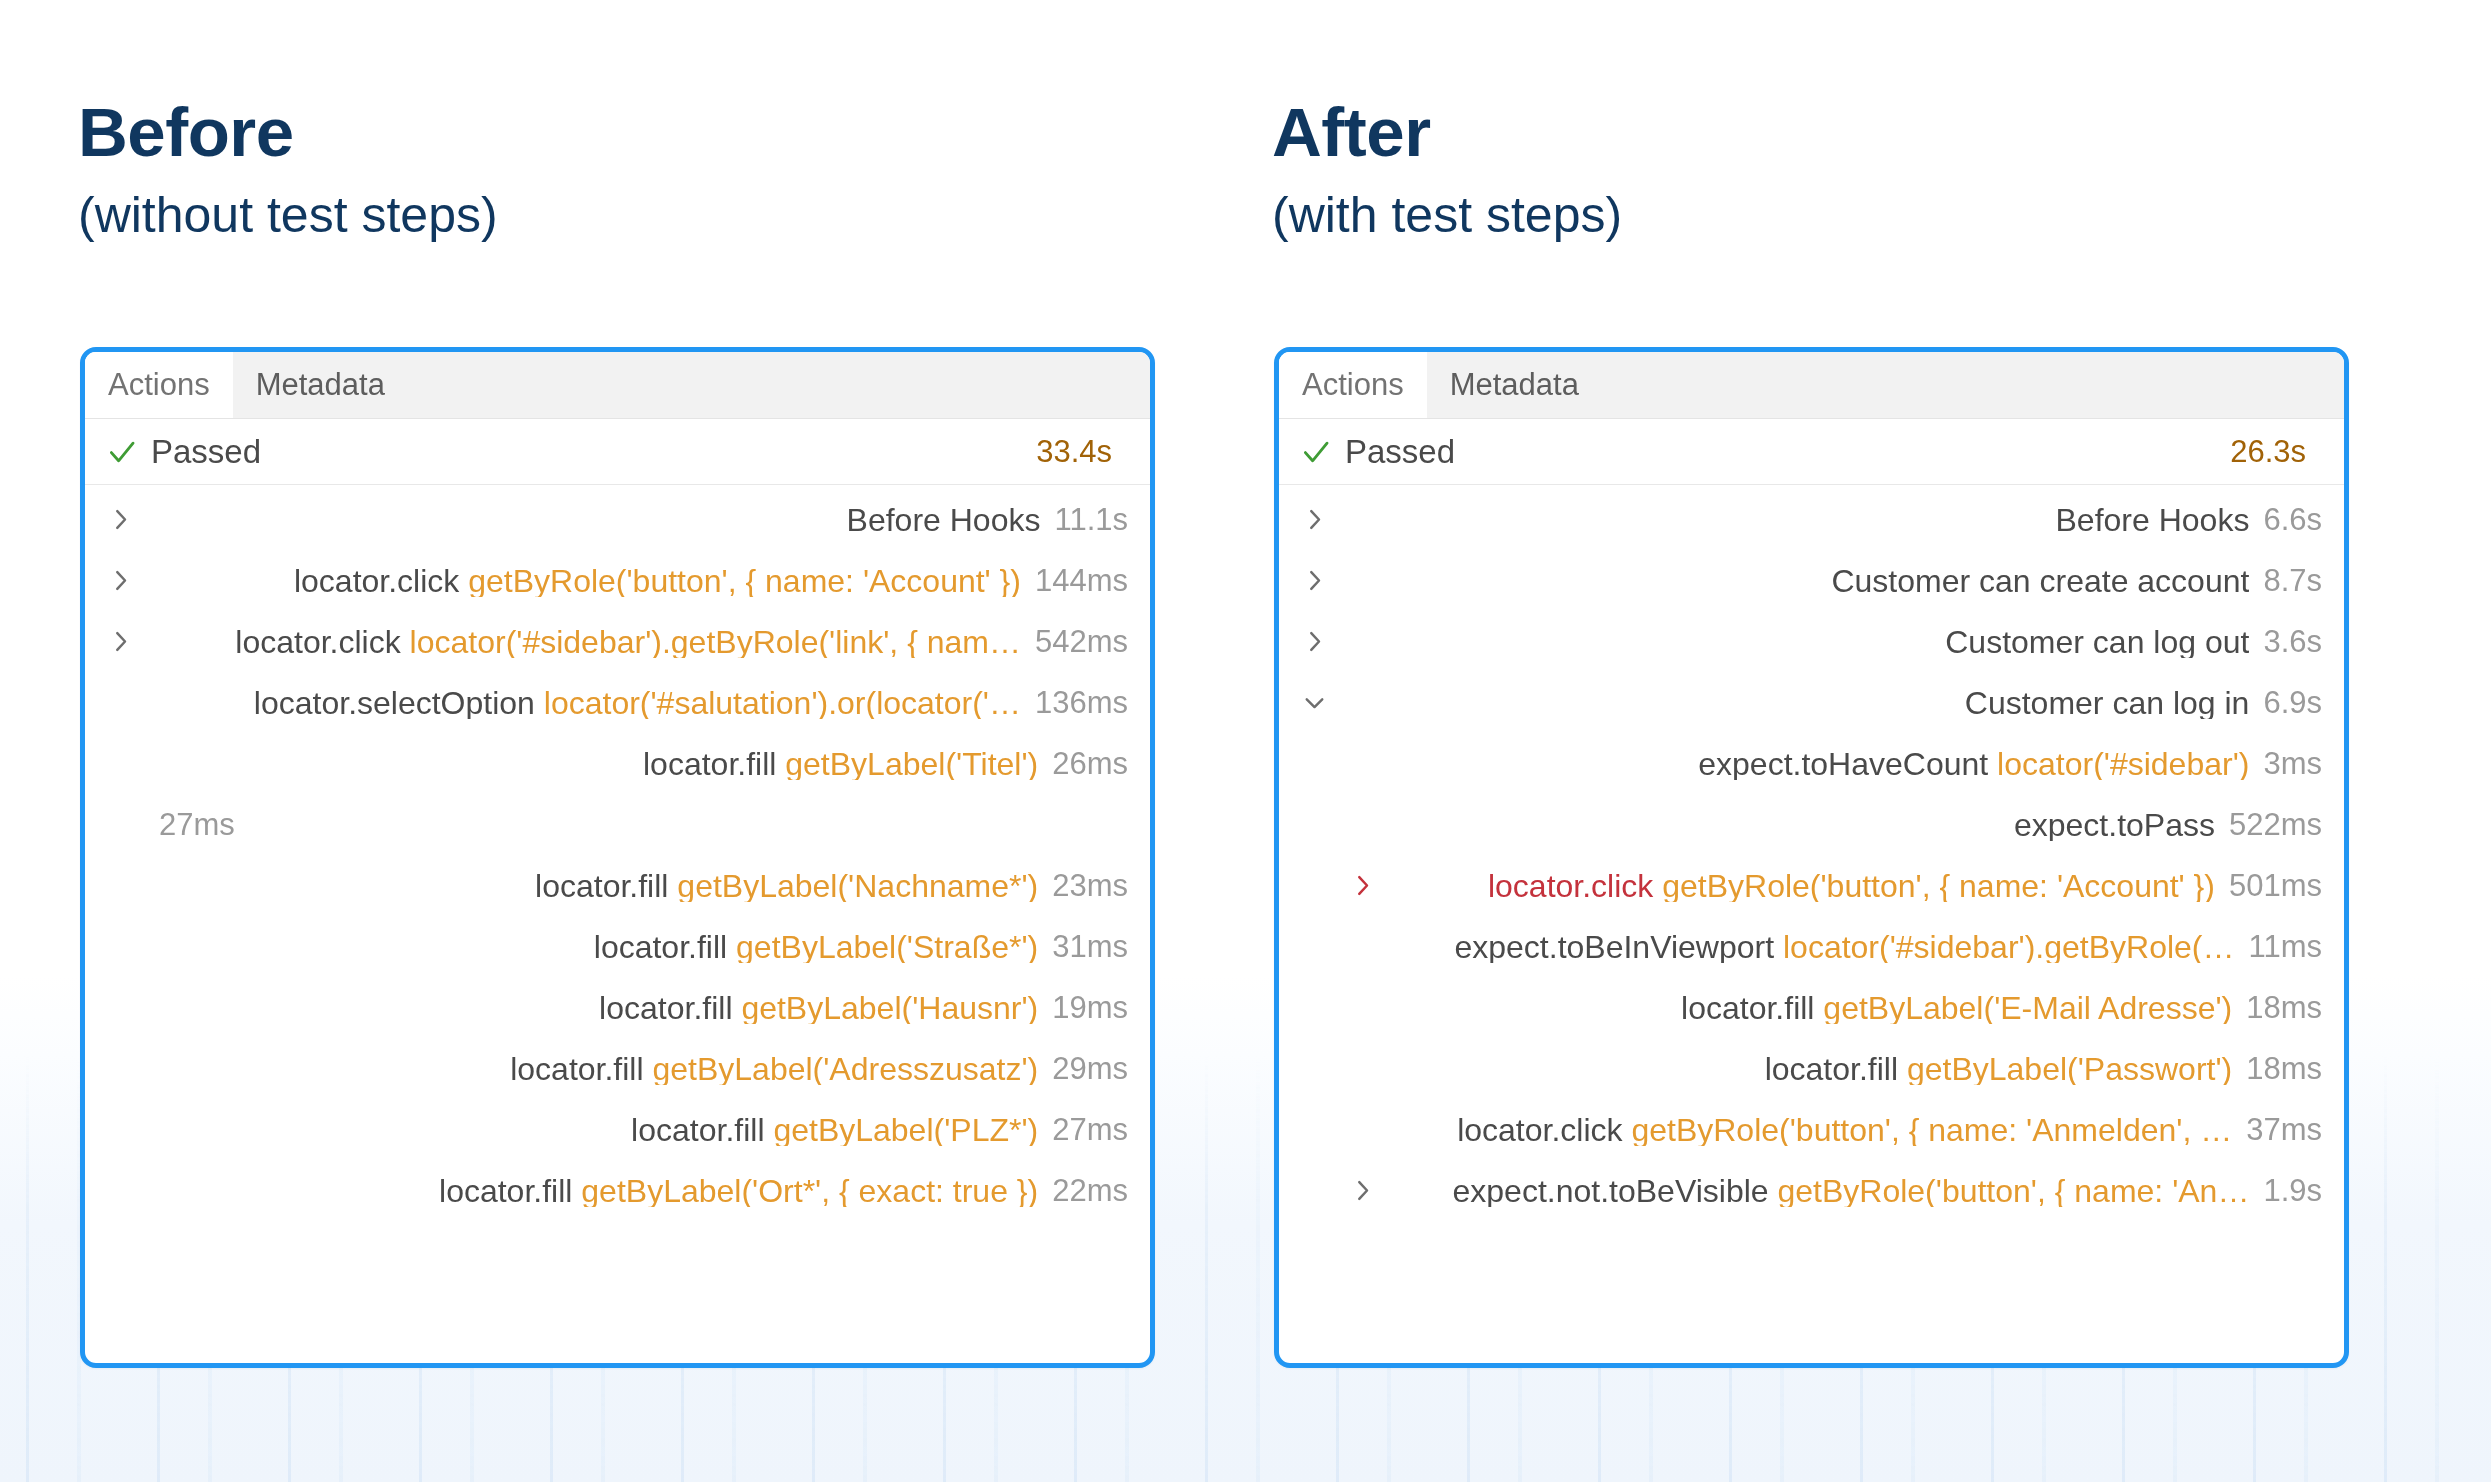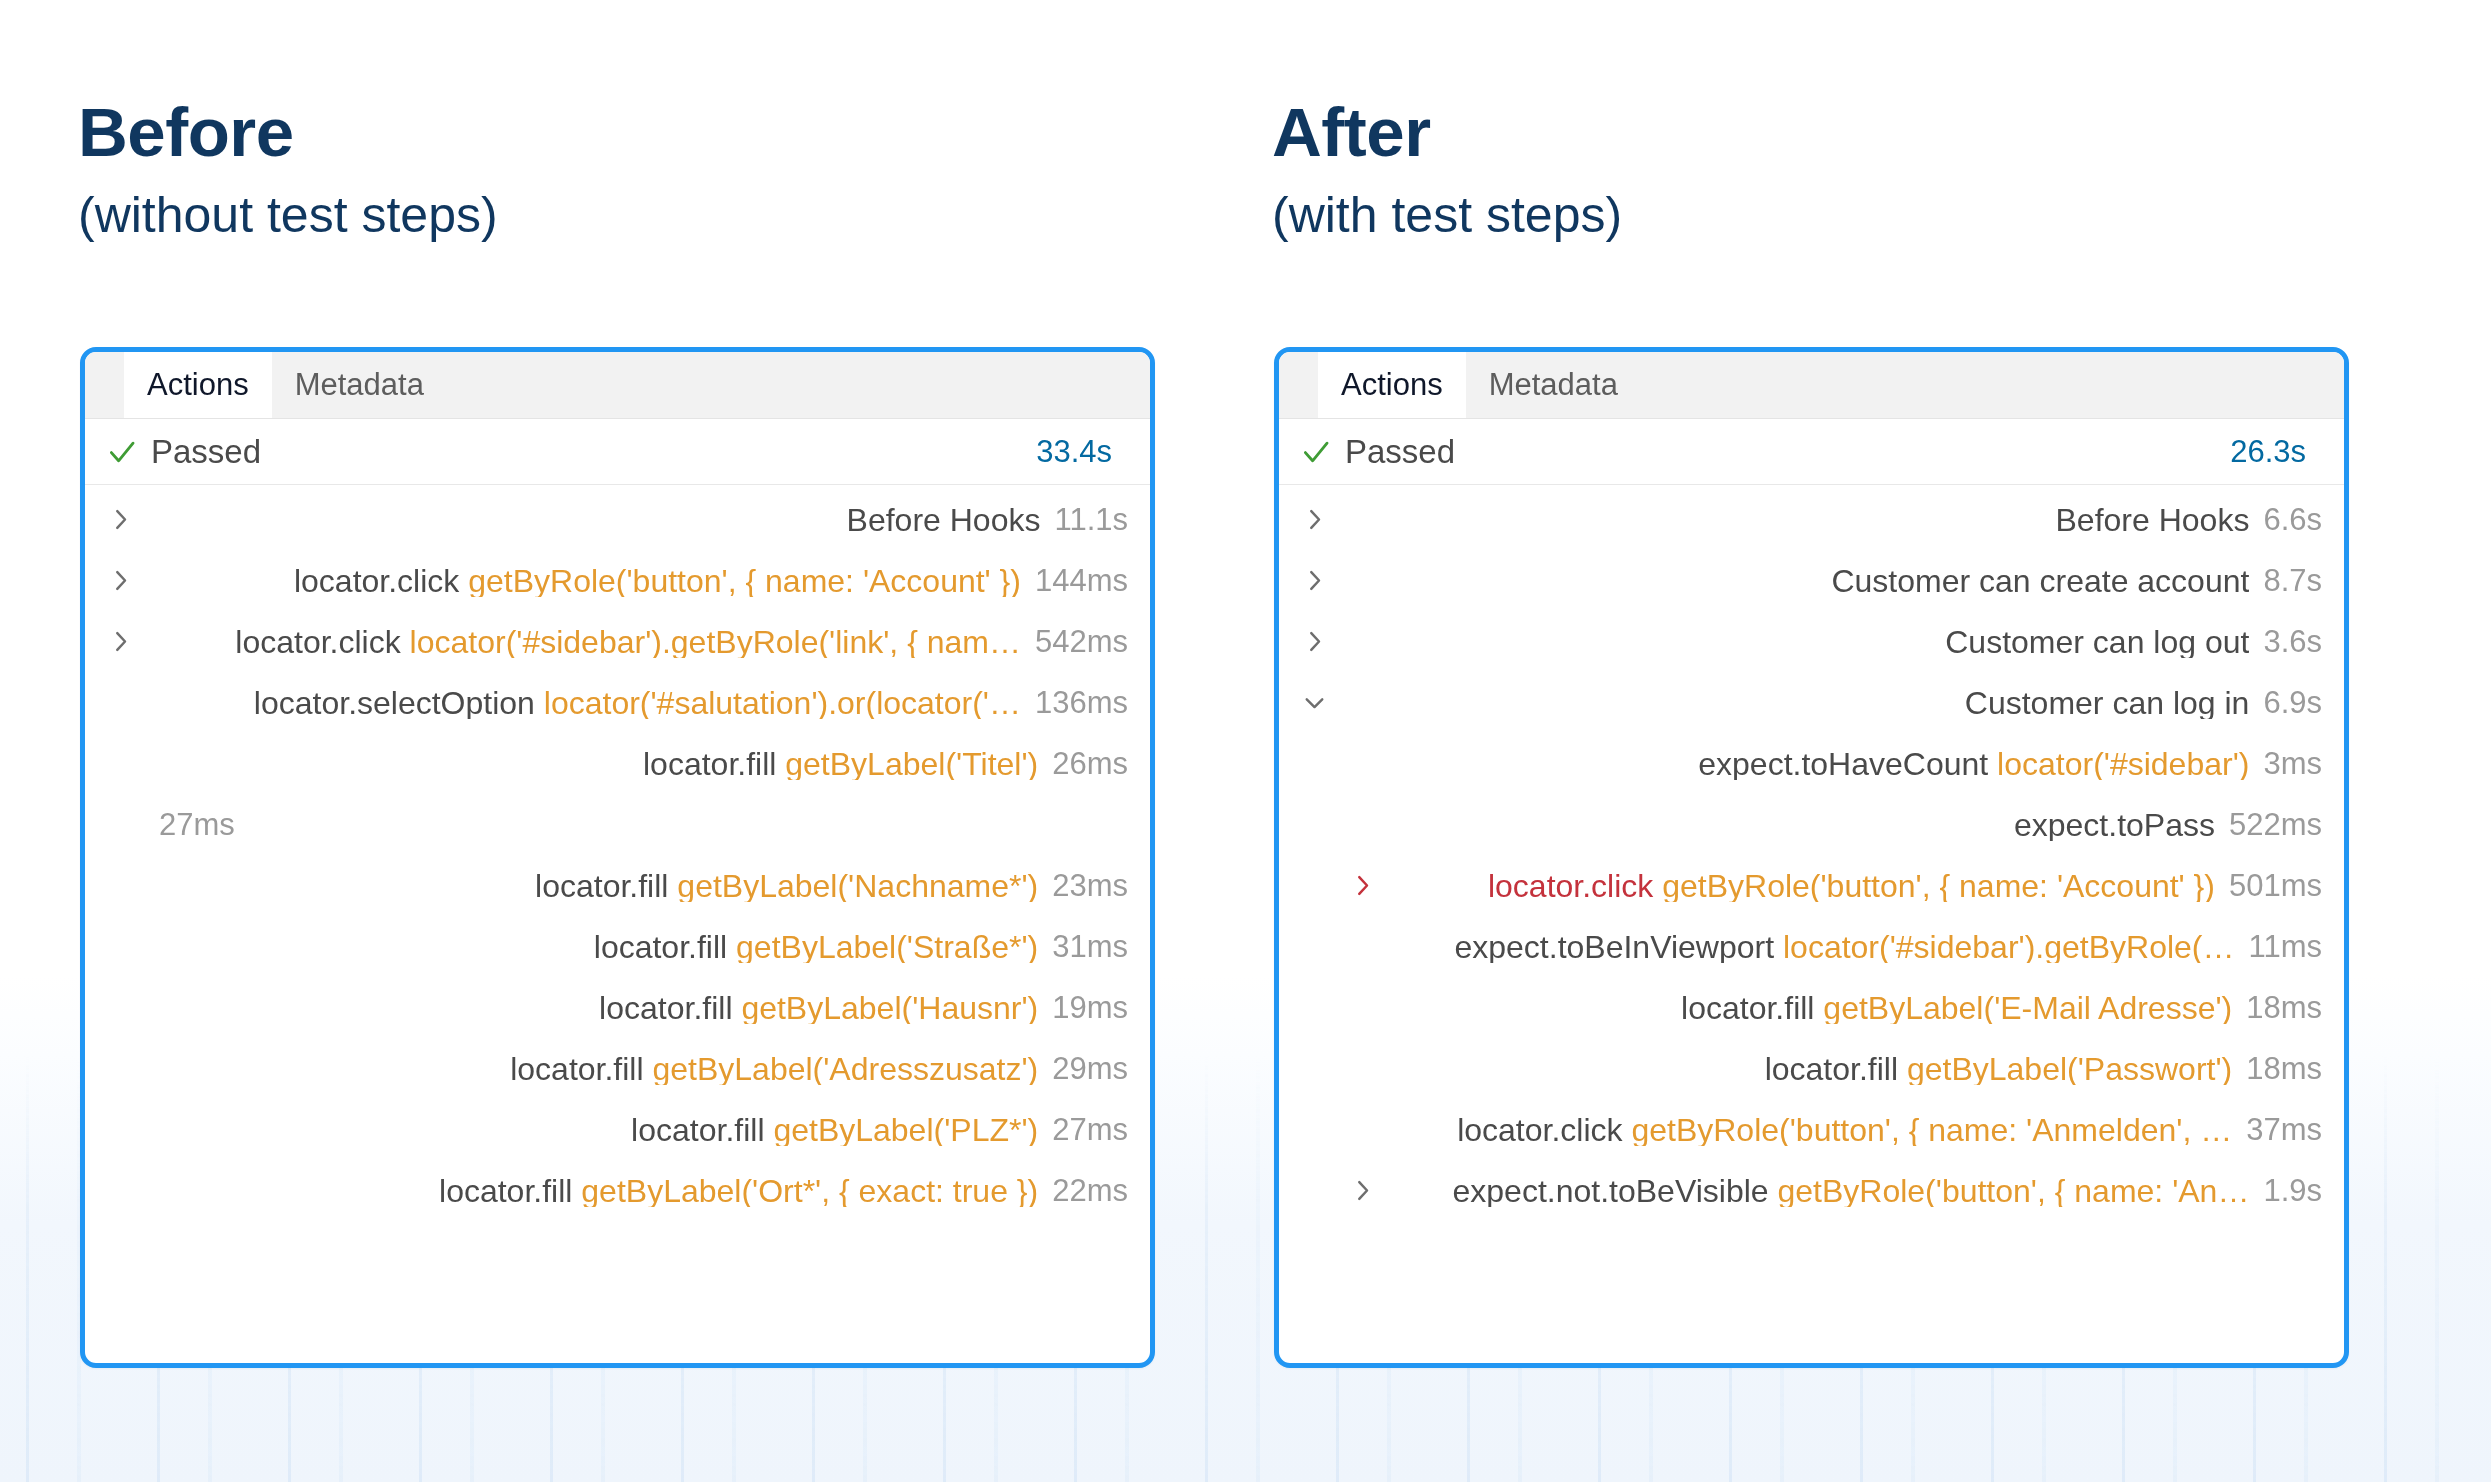--- a/index.html
+++ b/index.html
@@ -114,22 +114,21 @@
     display: flex;
     align-items: center;
     padding: 0 23px;
     font-size: 31px;
     color: #5d5d5d;
     white-space: nowrap;
     cursor: default;
   }
   .tab.active {
     background: #ffffff;
-    color: #0f172a;
-    margin-left: 39px;
+    color: #737373;
   }
 
   .status-row {
     display: flex;
     align-items: center;
     height: 66px;
     padding: 0 38px 0 20px;
     border-bottom: 1px solid #e8e8e8;
     background: #ffffff;
   }
@@ -140,21 +139,21 @@
     margin-right: 12px;
     display: block;
   }
   .status-label {
     font-size: 33px;
     color: #4a4a4a;
     flex: 1 1 auto;
   }
   .status-dur {
     font-size: 31px;
-    color: #0369a1;
+    color: #a16207;
     white-space: nowrap;
   }
 
   .action-list {
     padding-top: 4px;
   }
 
   .action-row {
     display: flex;
     align-items: center;

